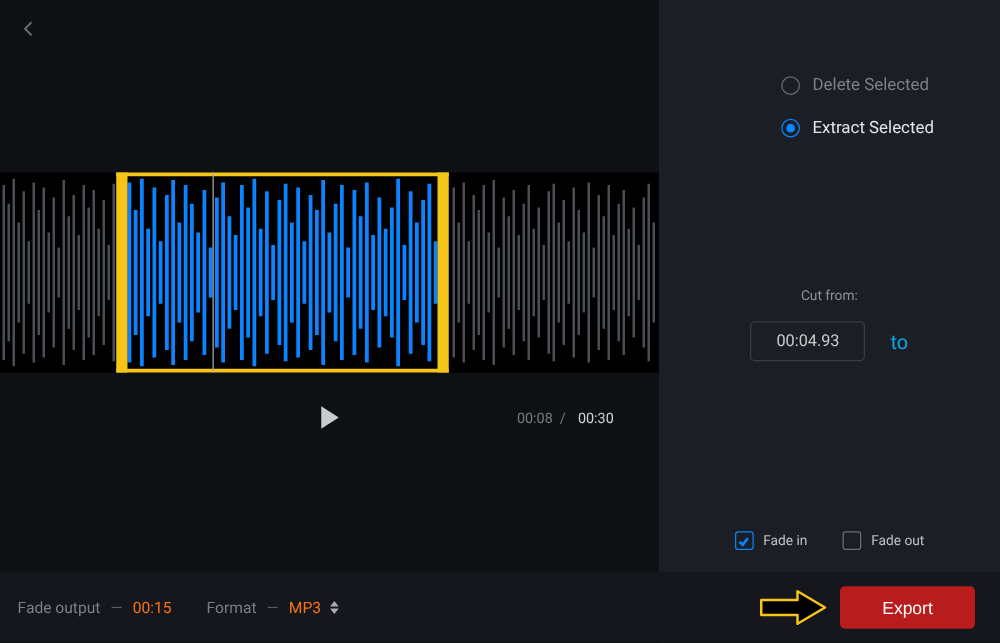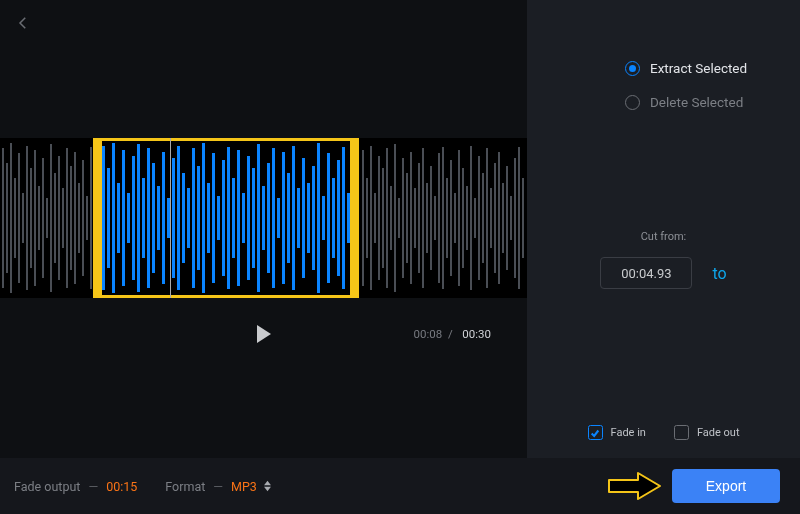--- a/index.html
+++ b/index.html
@@ -39,21 +39,21 @@
   .cutrow{display:flex;align-items:center;justify-content:center;gap:20px}
   .cutbox{width:92px;height:32px;border:1px solid #3a3d44;border-radius:4px;display:flex;align-items:center;justify-content:center;font-size:13px;color:#c9cbce;background:transparent}
   .to{font-size:16px;color:#0ea5e9}
   .fades{margin-top:auto;margin-bottom:18px;display:flex;align-items:center;justify-content:center;gap:28px;padding-top:86px}
   .chk{display:flex;align-items:center;gap:8px;font-size:11px;cursor:pointer}
   .chk .box{width:15px;height:15px;border:1.5px solid #6a6d73;border-radius:2.5px;display:flex;align-items:center;justify-content:center}
   .chk.on .box{border-color:#0a84ff}
   .chk.on .box svg{width:10px;height:10px;stroke:#0a84ff;stroke-width:2.5;fill:none}
   .chk .clab{color:#bfc2c7}
   .right-footer{height:56px;display:flex;align-items:center;justify-content:flex-end;gap:8px;margin:0 -20px;background:#15171c;padding:0 20px}
-  .export{width:108px;height:34px;background:#3b82f6;color:#fff;border:none;border-radius:4px;font-size:14px;cursor:pointer}
+  .export{width:108px;height:34px;background:#b91c1c;color:#fff;border:none;border-radius:4px;font-size:14px;cursor:pointer}
   .arrow-callout{width:58px;height:34px}
 </style>
 </head>
 <body>
 
 <div class="app">
   <div class="left">
     <div class="back">
       <svg viewBox="0 0 24 24">
           <polyline points="15 5 8 12 15 19"></polyline>
@@ -217,29 +217,29 @@
               <polygon points="1,6 9,6 5,1"></polygon>
               <polygon points="1,8 9,8 5,13"></polygon>
             </svg>
         </span>
       </div>
     </div>
   </div>
 
   <div class="right">
     <div class="radios">
+      <div class="radio">
+        <span class="ring"></span>
+        <span class="rlab">Delete Selected</span>
+      </div>
       <div class="radio sel">
         <span class="ring">
             <span class="dot"></span>
           </span>
         <span class="rlab">Extract Selected</span>
-      </div>
-      <div class="radio">
-        <span class="ring"></span>
-        <span class="rlab">Delete Selected</span>
       </div>
     </div>
 
     <div class="cutfrom">
       <div class="title">Cut from:</div>
       <div class="cutrow">
         <div class="cutbox">00:04.93</div>
         <div class="to">to</div>
       </div>
     </div>

